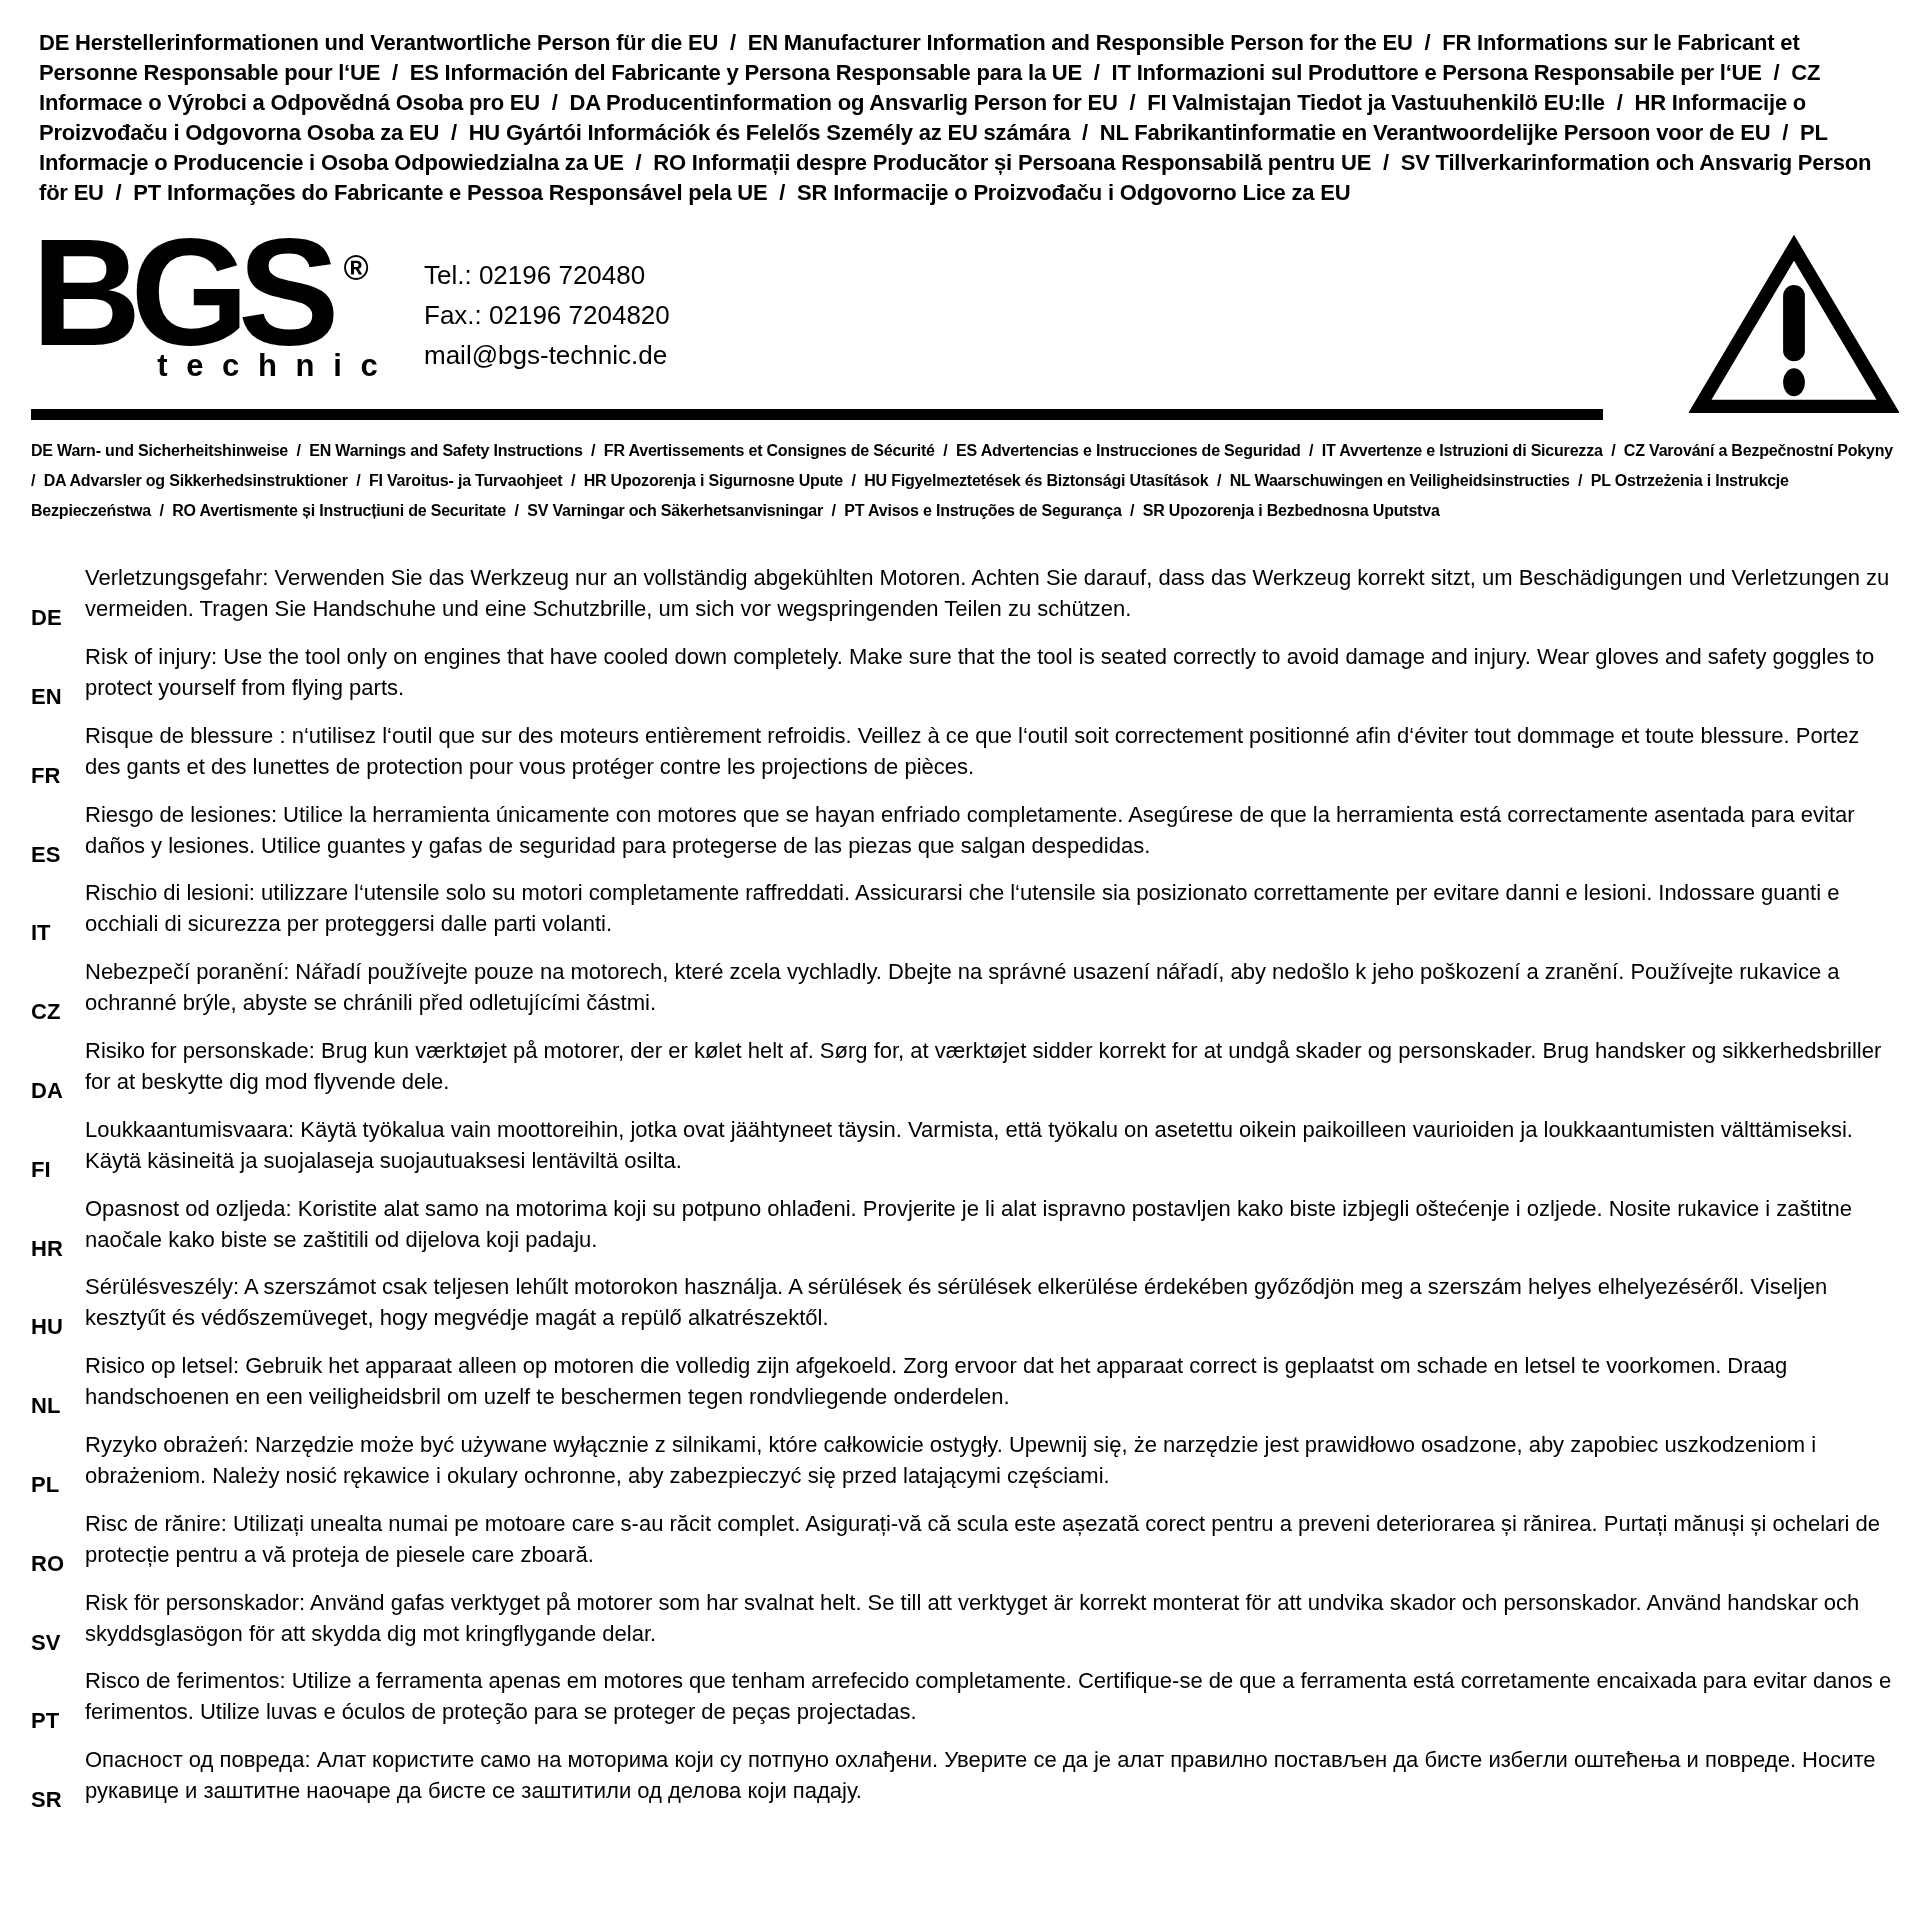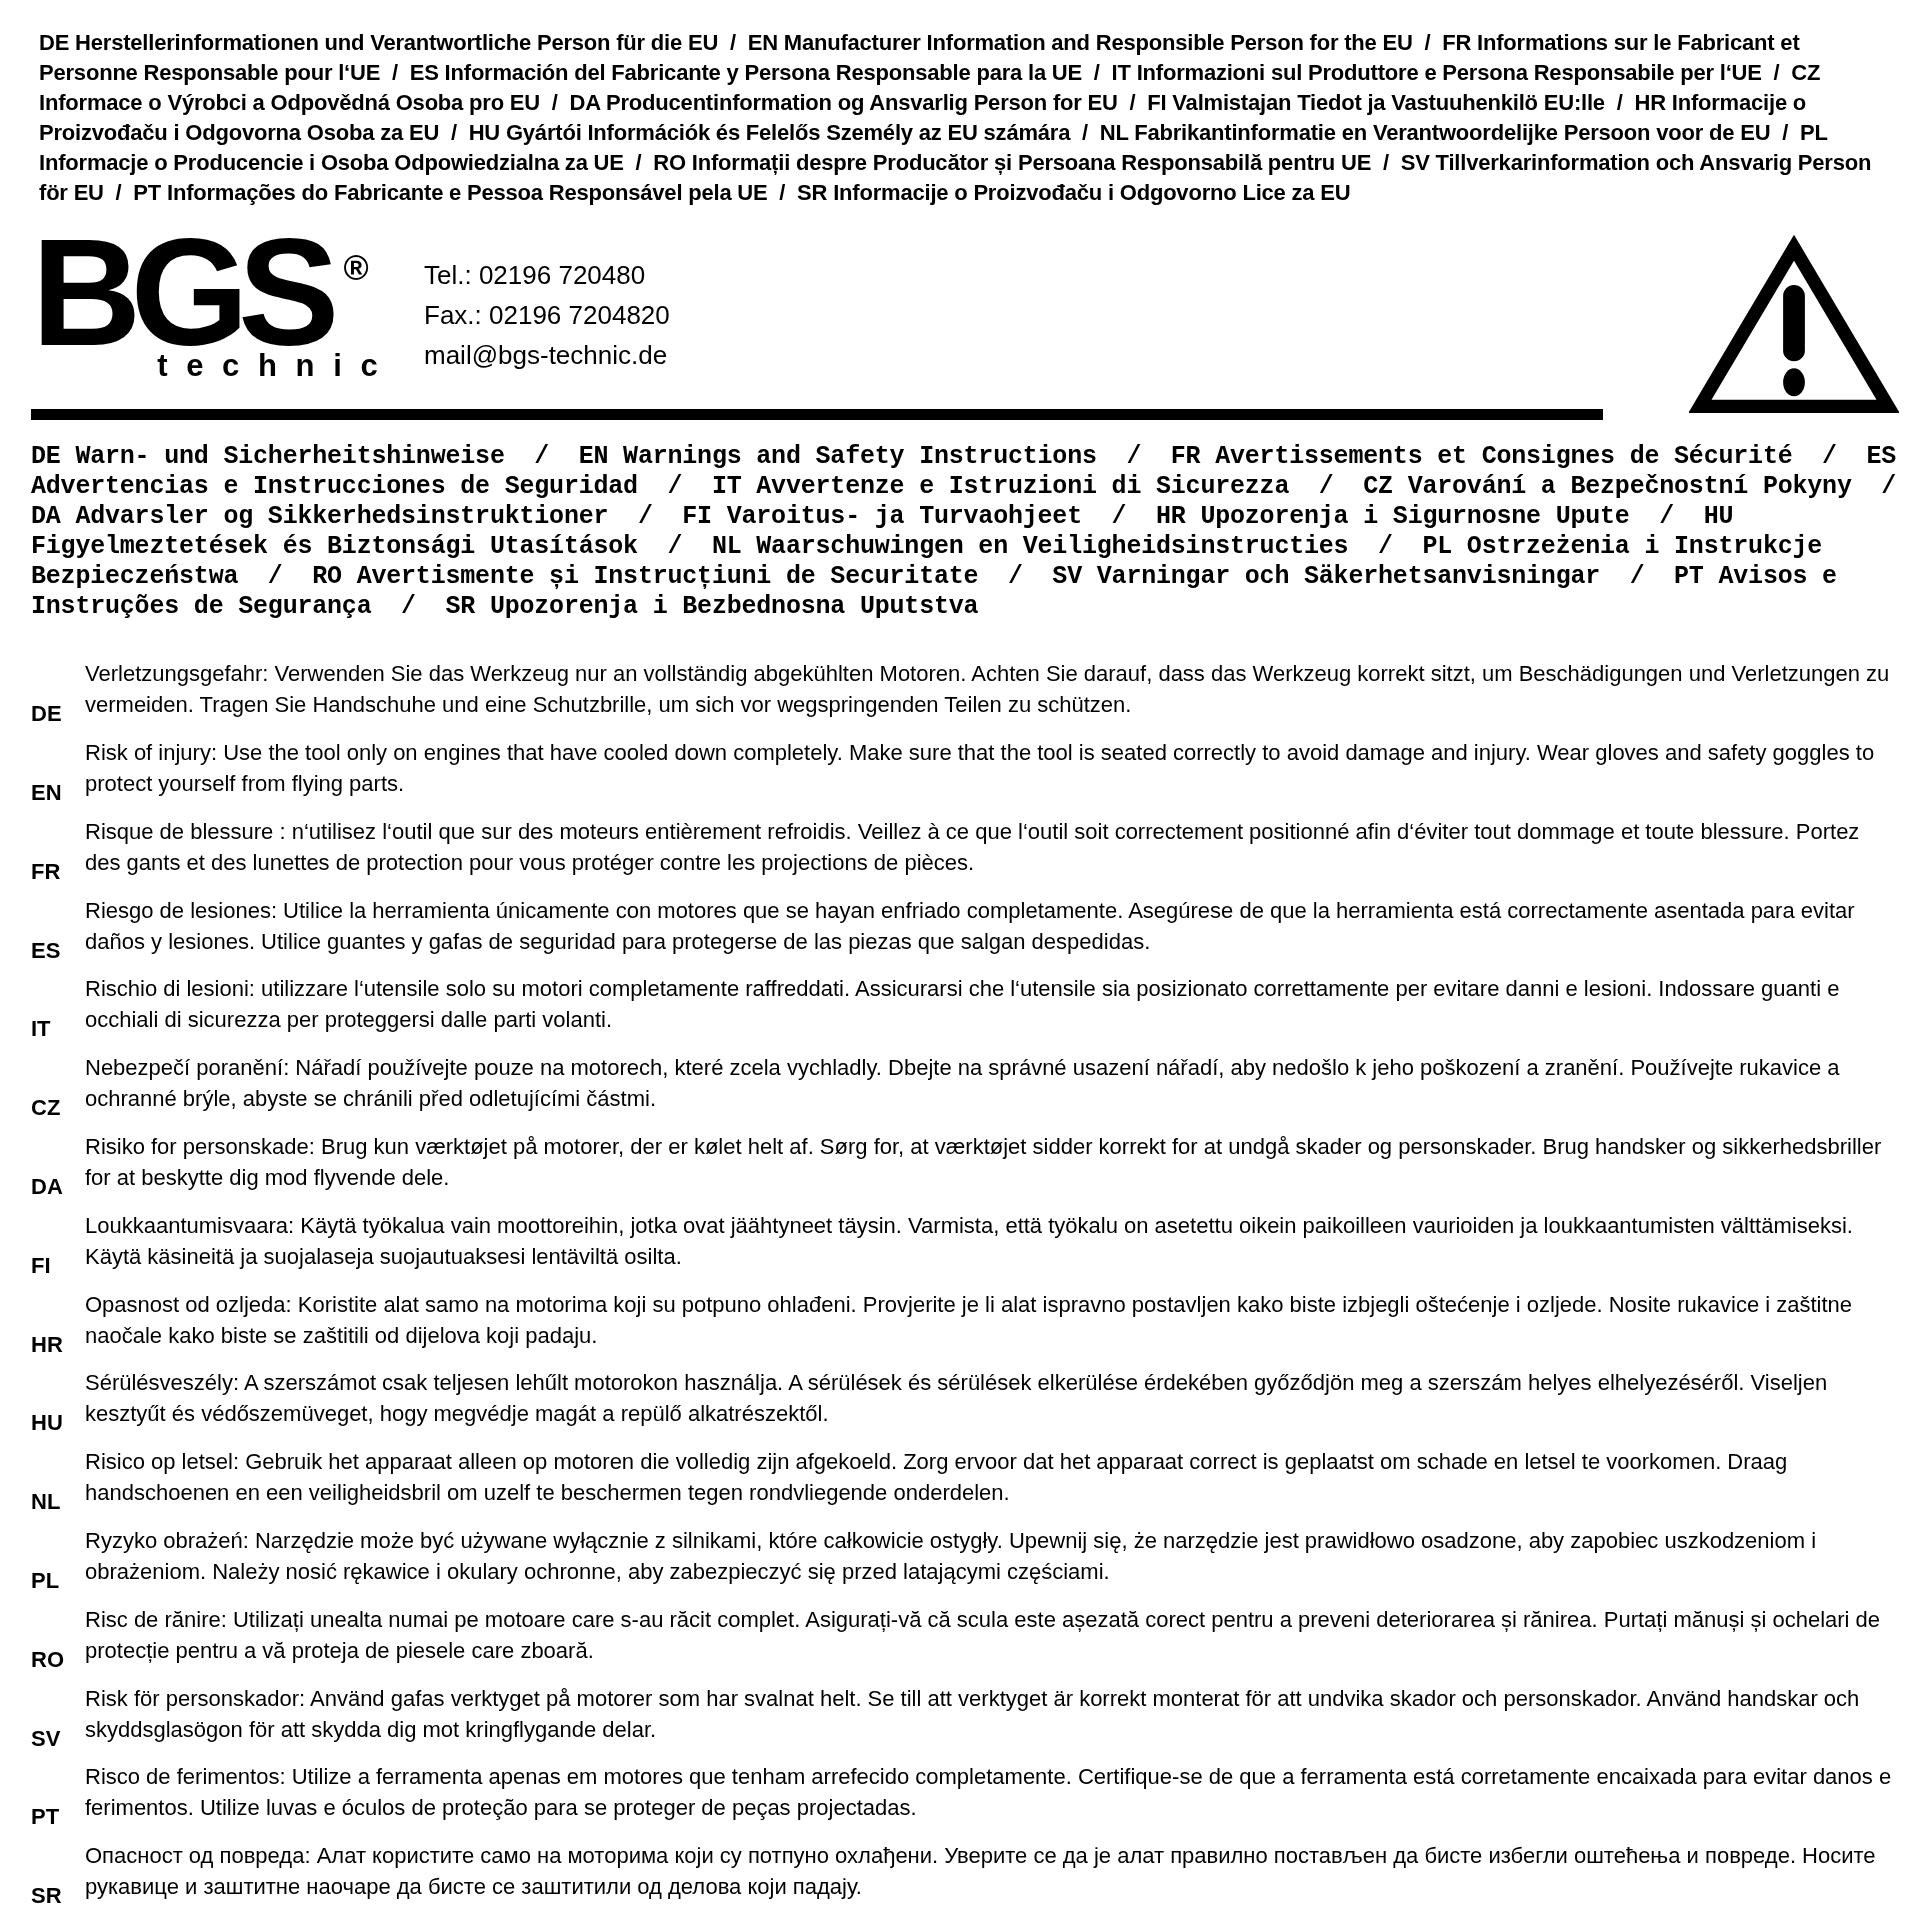--- a/index.html
+++ b/index.html
@@ -23,22 +23,22 @@
   .addr-col { margin-left: 43px; width: 358px; padding-top: 20px;
               font-size: 26px; line-height: 40px; flex: 0 0 auto; }
   .contact-col { width: 366px; padding-top: 20px;
                  font-size: 26px; line-height: 40px; flex: 0 0 auto; }
   .website { align-self: flex-end; font-weight: 700; font-size: 37px;
              letter-spacing: -0.8px; padding-bottom: 7.8px; white-space: nowrap; }
   .rule { height: 11.7px; background: #000000; margin-top: 25px; }
   .triangle-wrap { width: 210px; flex: 0 0 auto; }
 
   .warn-title {
-    font-weight: 700; font-size: 25px; line-height: 30px;
-    white-space: pre-wrap; margin: 22px 0 0 0; letter-spacing: -0.2px; font-family: Liberation Mono, monospace;
+    font-weight: 700; font-size: 16px; line-height: 30px;
+    white-space: pre-wrap; margin: 16px 0 0 0; letter-spacing: -0.2px;
   }
 
   .warn-list { margin-top: 36px; }
   .warn-item { display: flex; font-size: 22px; line-height: 31px; margin-bottom: 7.8px; }
   .warn-lang { font-weight: 700; width: 54px; flex: 0 0 auto; margin-top: 40px; }
   .warn-text { flex: 1 1 auto; }
 </style>
 </head>
 <body>
 

